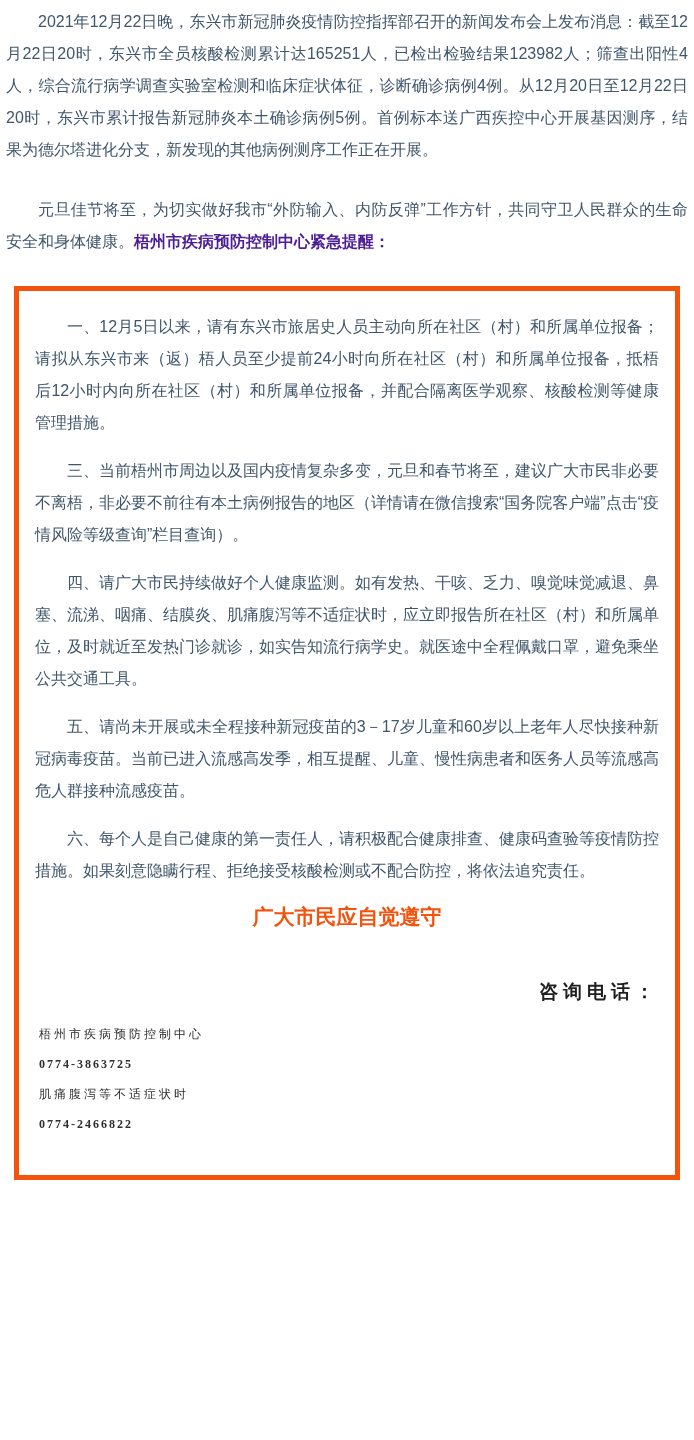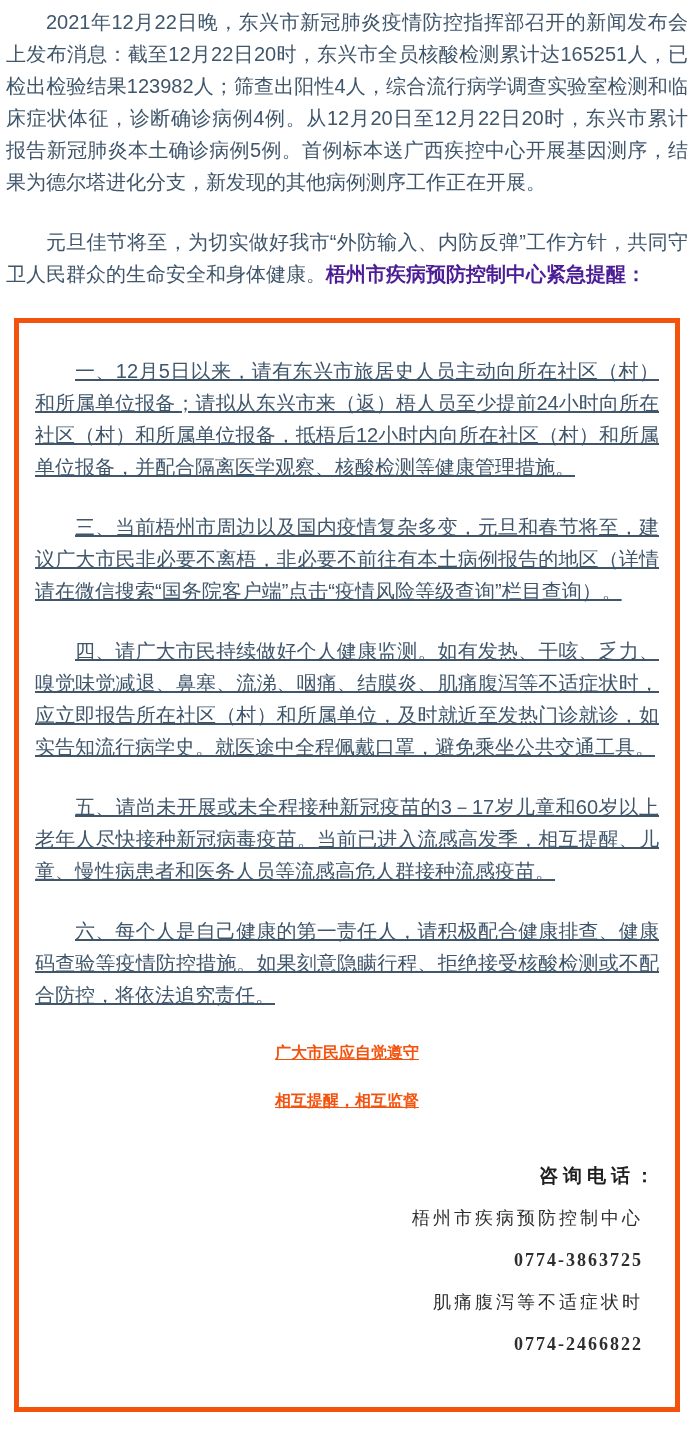--- a/index.html
+++ b/index.html
@@ -5,70 +5,69 @@
   html, body { margin:0; padding:0; background:#ffffff; }
   body {
     width: 694px;
     font-family: "Liberation Sans", "DejaVu Sans", sans-serif;
     color: #40566b;
     -webkit-font-smoothing: antialiased;
   }
   .article { padding: 6px 4px 8px 4px; }
 
   .para {
-    font-size: 20px;
+    font-size: 16px;
     line-height: 32px;
     text-indent: 2em;
     text-align: justify;
     margin: 0 2px 28px 2px;
   }
   .highlight {
     color: #4c1d95;
     font-weight: bold;
   }
 
   .notice-box {
     border: 5px solid #f4530e;
     margin: 0 10px 14px 10px;
     padding: 4px 16px 34px 16px;
     background: #ffffff;
   }
   .notice-box .para {
-    margin: 28px 0 0 0;
-    text-decoration: underline;
+    margin: 16px 0 0 0;
   }
 
   .slogan {
     text-align: center;
     text-indent: 0;
     color: #f4530e;
     font-weight: bold;
-    font-size: 16px;
+    font-size: 21px;
     line-height: 28px;
     margin: 42px 0 0 0;
   }
   .slogan.second { margin-top: 20px; }
 
   .hotline-title {
     font-family: "Liberation Serif", "DejaVu Serif", serif;
     font-weight: bold;
     text-align: right;
     font-size: 19px;
     color: #1f1f1f;
     letter-spacing: 5px;
     margin: 48px 0 16px 0;
   }
   .hotline-line {
     font-family: "Liberation Serif", "DejaVu Serif", serif;
-    text-align: right;
-    font-size: 18px;
+    text-align: left;
+    font-size: 12px;
     line-height: 26px;
     color: #2e2e2e;
     letter-spacing: 3px;
-    margin: 16px;
+    margin: 4px;
   }
   .hotline-line.phone { letter-spacing: 2px; font-weight: bold; }
 </style>
 </head>
 <body>
 
 <div class="article">
 
   <p class="para">2021年12月22日晚，东兴市新冠肺炎疫情防控指挥部召开的新闻发布会上发布消息：截至12月22日20时，东兴市全员核酸检测累计达165251人，已检出检验结果123982人；筛查出阳性4人，综合流行病学调查实验室检测和临床症状体征，诊断确诊病例4例。从12月20日至12月22日20时，东兴市累计报告新冠肺炎本土确诊病例5例。首例标本送广西疾控中心开展基因测序，结果为德尔塔进化分支，新发现的其他病例测序工作正在开展。</p>
 
@@ -82,21 +81,20 @@
     <p class="para">三、当前梧州市周边以及国内疫情复杂多变，元旦和春节将至，建议广大市民非必要不离梧，非必要不前往有本土病例报告的地区（详情请在微信搜索“国务院客户端”点击“疫情风险等级查询”栏目查询）。</p>
 
     <p class="para">四、请广大市民持续做好个人健康监测。如有发热、干咳、乏力、嗅觉味觉减退、鼻塞、流涕、咽痛、结膜炎、肌痛腹泻等不适症状时，应立即报告所在社区（村）和所属单位，及时就近至发热门诊就诊，如实告知流行病学史。就医途中全程佩戴口罩，避免乘坐公共交通工具。</p>
 
     <p class="para">五、请尚未开展或未全程接种新冠疫苗的3－17岁儿童和60岁以上老年人尽快接种新冠病毒疫苗。当前已进入流感高发季，相互提醒、儿童、慢性病患者和医务人员等流感高危人群接种流感疫苗。</p>
 
     <p class="para">六、每个人是自己健康的第一责任人，请积极配合健康排查、健康码查验等疫情防控措施。如果刻意隐瞒行程、拒绝接受核酸检测或不配合防控，将依法追究责任。</p>
 
     <p class="para slogan">广大市民应自觉遵守</p>
 
-    <p class="para slogan second">相互提醒，相互监督</p>
 
     <p class="hotline-title">咨询电话：</p>
 
     <p class="hotline-line">梧州市疾病预防控制中心</p>
     <p class="hotline-line phone">0774-3863725</p>
 
     <p class="hotline-line">肌痛腹泻等不适症状时</p>
     <p class="hotline-line phone">0774-2466822</p>
 
   </div>

